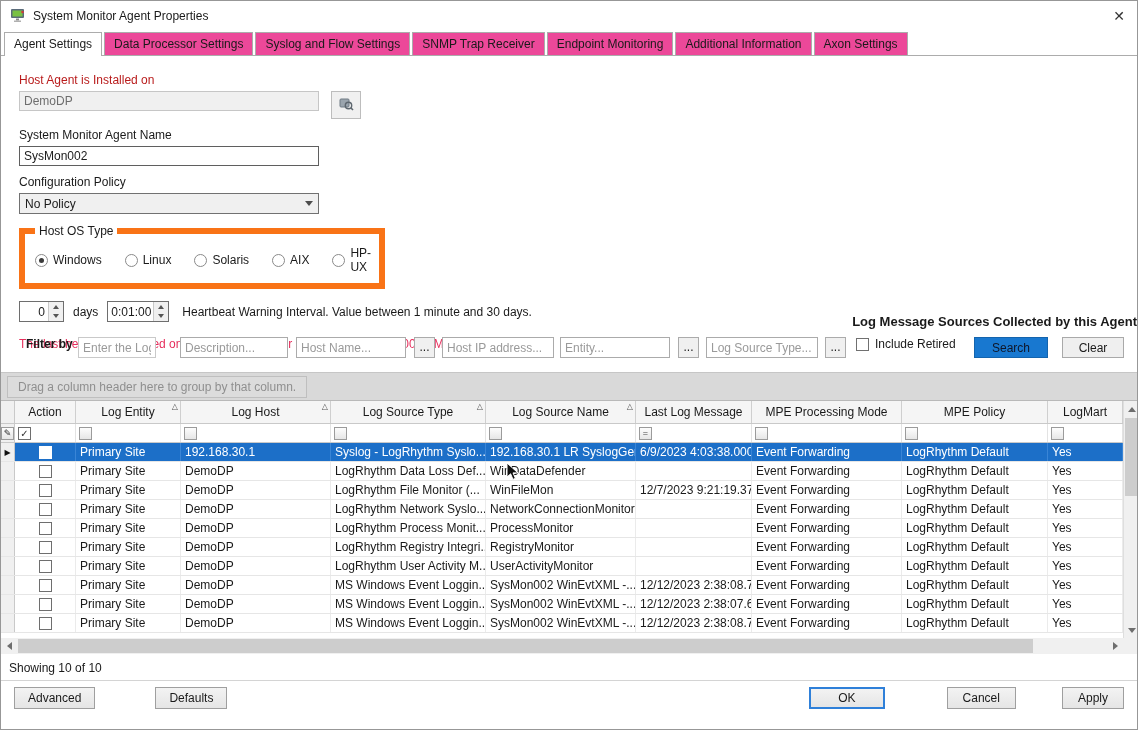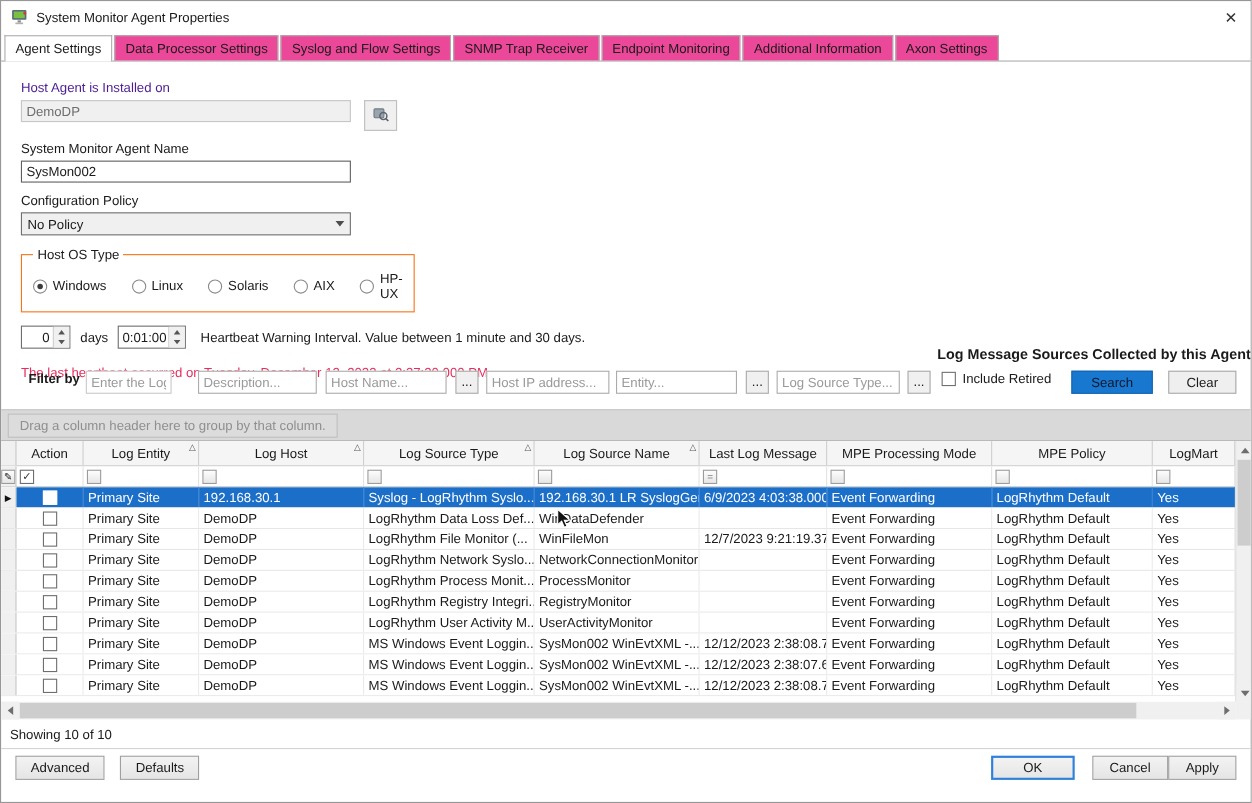--- a/index.html
+++ b/index.html
@@ -13,30 +13,30 @@
   .close { margin-left:auto; width:36px; text-align:center; line-height:30px; font-size:14px; color:#333; }
 
   
   .tabstrip { display:flex; align-items:flex-end; border-bottom:1px solid #acacac; padding:2px 0 0 3px; height:25px; }
   .tab { padding:4px 9px; background:#ec4899; border:1px solid #acacac; border-bottom:none; margin-right:2px; white-space:nowrap; }
   .tab.active { background:#fff; margin-bottom:-1px; padding-bottom:5px; }
 
   
   .form { padding:8px 0 0 18px; height:252px; }
   .lbl { margin:9px 0 4px; }
-  .lbl.dis { color:#4c1d95; }
+  .lbl.dis { color:#b91c1c; }
   .ti { width:300px; height:20px; border:1px solid #5f5f5f; padding:0 4px; font:inherit; background:#fff; color:#1a1a1a; }
   .ti.dis { background:#f0f0f0; border-color:#c6c6c6; color:#6e6e6e; }
   .ti::placeholder { color:#9a9a9a; }
   .hostrow { display:flex; align-items:flex-start; gap:12px; }
   .iconbtn { width:30px; height:28px; background:#f0f0f0; border:1px solid #bdbdbd; display:flex; align-items:center; justify-content:center; }
   .combo { width:300px; height:21px; border:1px solid #717171; background:#f0f0f0; display:flex; align-items:center; padding-left:5px; }
   .combo .chev { margin-left:auto; width:18px; height:100%; display:flex; align-items:center; justify-content:center; }
   .chev::after { content:""; border-left:4px solid transparent; border-right:4px solid transparent; border-top:5px solid #4d4d4d; }
-  .osbox { width:358px; margin-top:10px; border:1px solid #f97316; padding:6px 8px 9px 10px; }
+  .osbox { width:358px; margin-top:10px; border:6px solid #f97316; padding:6px 8px 9px 10px; }
   .osbox legend { padding:0 4px; }
   .radios { display:flex; align-items:center; gap:23px; margin-top:2px; }
   .radio { display:flex; align-items:center; gap:5px; }
   .rb { width:13px; height:13px; border:1px solid #8a8a8a; border-radius:50%; background:#fff; position:relative; flex:none; }
   .rb.on::after { content:""; position:absolute; left:3px; top:3px; width:5px; height:5px; border-radius:50%; background:#3b3b3b; }
   .spinrow { display:flex; align-items:center; margin-top:12px; gap:9px; }
   .spin { display:flex; height:21px; border:1px solid #6e6e6e; background:#fff; }
   .spin .sval { display:flex; align-items:center; justify-content:flex-end; padding:0 3px; }
   .spin.days .sval { width:28px; }
   .spin.time .sval { width:45px; justify-content:flex-start; }
@@ -97,21 +97,21 @@
   .vscroll .down { position:absolute; bottom:0; }
   .vthumb { position:absolute; top:17px; left:1px; width:14px; height:78px; background:#cdcdcd; }
   .gridpad { height:5px; width:1122px; background:#fff; }
   .hscrollrow { display:flex; height:16px; }
   .hscroll { position:relative; width:1122px; height:16px; background:#f0f0f0; }
   .hscroll .right { position:absolute; right:0; top:0; }
   .hthumb { position:absolute; left:17px; top:1px; width:1015px; height:14px; background:#cdcdcd; }
   .corner { width:16px; height:16px; background:#f0f0f0; }
 
   .statusbar { padding:7px 0 0 8px; height:24px; }
-  .footer { display:flex; align-items:center; height:34px; padding:0 13px; border-top:1px solid #d4d4d4; margin-top:2px; }
+  .footer { display:flex; align-items:center; height:34px; padding:0 13px; border-top:1px solid #d4d4d4; margin-top:2px;gap:46px; }
   .btn { height:22px; padding:0 13px; background:linear-gradient(#f3f3f3,#e5e5e5); border:1px solid #9f9f9f; display:flex; align-items:center; justify-content:center; white-space:nowrap; }
   .btn.defaults { margin-left:14px; }
   .btn.ok { margin-left:auto; border:2px solid #2f80d9; padding:0 27px; }
   .btn.cancel { margin-left:16px; padding:0 15px; }
   .btn.apply { padding:0 15px; }
 
   .cursor { position:absolute; left:505px; top:461px; z-index:9; }
 </style>
 </head>
 <body>

